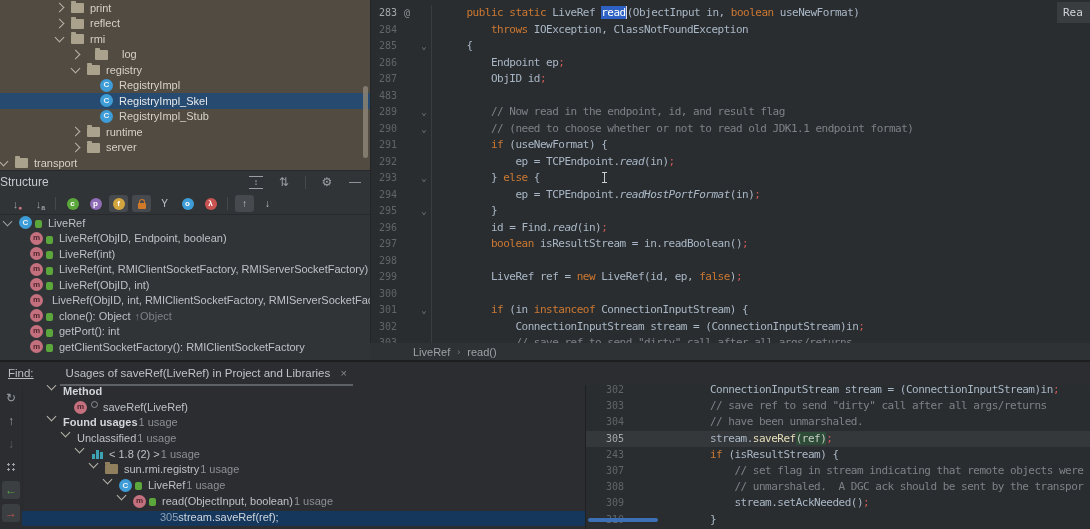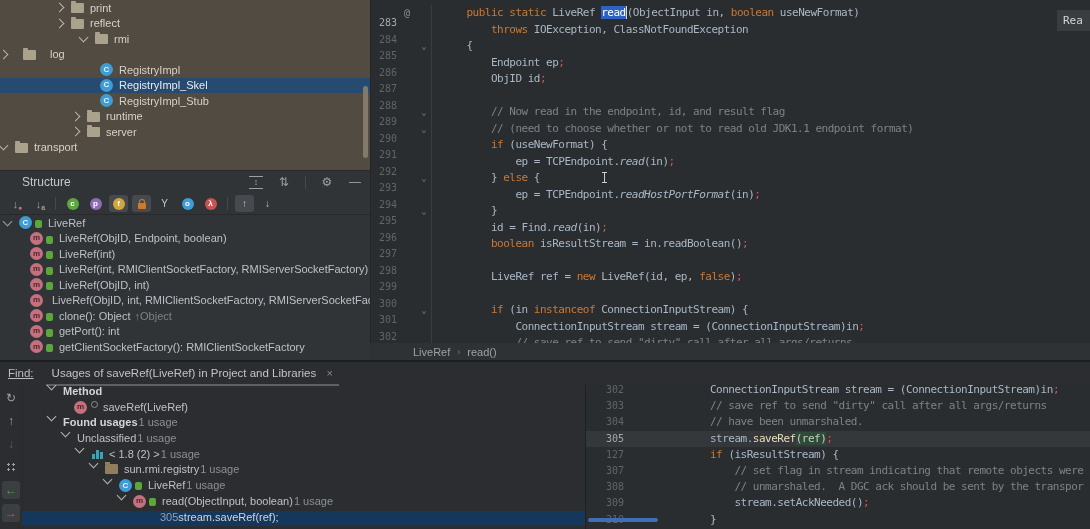--- a/index.html
+++ b/index.html
@@ -28,64 +28,64 @@
   .ic-method{width:13px;height:13px;border-radius:50%;background:#c4707e;color:#50262e;font:700 8px/1 "Liberation Sans",sans-serif;}
   .ic-viz{width:7px;height:8px;background:#5ca73c;border-radius:2px;margin-left:-3px;margin-right:6px;margin-top:3px;}
   .ic-module{width:12px;height:11px;display:inline-flex;align-items:flex-end;gap:1px;}
   .ic-module i{display:block;width:3px;background:#3ba3b4;}
   .ic-pkg{width:13px;height:10px;background:#8f7f5c;border-radius:1px;position:relative;margin-top:1px;}
   .ic-pkg::before{content:"";position:absolute;left:0;top:-2px;width:5px;height:2px;background:#8f7f5c;}
   .ic-dot{width:5px;height:5px;border:1px solid #8c9096;border-radius:50%;margin-left:-2px;margin-right:5px;}
   #project-scrollthumb{position:absolute;right:2px;top:86px;width:5px;height:72px;background:#878072;border-radius:3px;opacity:.9;}
 
   
-  #structure-header{height:22px;display:flex;align-items:center;padding:0 8px 0 22px;color:#c6c9cd;font-size:12px;justify-content:space-between;}
+  #structure-header{height:22px;display:flex;align-items:center;padding:0 8px 0 0;color:#c6c9cd;font-size:12px;justify-content:space-between;}
   #structure-header .sp{flex:1;}
   .hicon{color:#9aa0a6;font-size:12px;margin-left:14px;cursor:default;display:inline-flex;align-items:center;justify-content:center;width:14px;height:14px;}
   .ic-expand{border-top:1.5px solid #9aa0a6;border-bottom:1.5px solid #9aa0a6;font-size:9px;height:11px;}
   .hsep{width:1px;height:13px;background:#45484c;margin-left:14px;}
   #structure-toolbar{height:21px;display:flex;align-items:center;padding-left:6px;gap:4px;border-bottom:1px solid #27292c;}
   .tbtn{width:19px;height:17px;display:inline-flex;align-items:center;justify-content:center;border-radius:3px;flex:none;}
   .tbtn.pressed{background:#46494d;}
   .tsep{width:1px;height:13px;background:#45484c;margin:0 3px;flex:none;}
   .circ{width:12px;height:12px;border-radius:50%;color:#fff;font:700 8px/1 "Liberation Sans",sans-serif;display:flex;align-items:center;justify-content:center;}
   .sorticon{color:#9aa0a6;font-size:11px;position:relative;}
   .sorticon b{position:absolute;right:-4px;bottom:-1px;font-size:7px;}
   .ic-lock{width:8px;height:6px;background:#d07a28;border-radius:1px;position:relative;margin-top:4px;}
   .ic-lock::before{content:"";position:absolute;left:1px;top:-4px;width:4px;height:4px;border:1.5px solid #d07a28;border-bottom:none;border-radius:3px 3px 0 0;}
   .glyph{color:#c2c6cb;font-size:10px;}
   .strow{height:15.5px;display:flex;align-items:center;color:#bdc1c7;font-size:11px;white-space:nowrap;overflow:hidden;}
   .strow .inh{color:#7d8288;margin-left:4px;}
 
   
   #editor-lines{position:absolute;left:0;top:5px;width:720px;}
   .eline{display:flex;height:16.5px;line-height:16.5px;font-size:11px;letter-spacing:-0.5px;white-space:pre;}
-  .g-num{width:26px;text-align:right;color:#5f6568;flex:none;font-size:10px;letter-spacing:0;margin-top:10px;}
+  .g-num{width:26px;text-align:right;color:#5f6568;flex:none;font-size:10px;letter-spacing:0;}
   .g-num.active{color:#a5a8ab;}
   .g-ico{width:20px;text-align:center;color:#8c9096;flex:none;font-size:10px;letter-spacing:0;}
   .g-fold{width:14px;text-align:center;color:#7d8288;flex:none;font-size:9px;letter-spacing:0;border-right:1px solid #3a3d40;}
   .e-code{padding-left:10px;flex:1;}
   .tk-k{color:#cc7832;}
   .tk-d{color:#a9b7c6;}
   .tk-c{color:#7d8288;}
   .tk-i{color:#a9b7c6;font-style:italic;}
   .tk-s{color:#cf5b56;}
   .tk-hl{background:#2d62c4;color:#ffffff;border-right:1.5px solid #dcdcdc;}
   .tk-b{font-weight:400;color:#e6dfb8;}
   .tk-r{background:#2e4b38;color:#c5ccc3;}
   .tk-ln{color:#8fa0b5;}
-  #popup-re{position:absolute;right:0;top:2px;height:21px;width:28px;background:#3a3d3f;color:#d2d5d9;font-size:11px;display:flex;align-items:center;padding-left:6px;overflow:hidden;white-space:nowrap;margin-top:8px;}
+  #popup-re{position:absolute;right:0;top:2px;height:21px;width:28px;background:#3a3d3f;color:#d2d5d9;font-size:11px;display:flex;align-items:center;padding-left:6px;overflow:hidden;white-space:nowrap;}
   #ibeam{position:absolute;left:233px;top:172px;width:1px;height:11px;background:#c9ccd0;}
   #ibeam::before,#ibeam::after{content:"";position:absolute;left:-2px;width:5px;height:1px;background:#c9ccd0;}
   #ibeam::before{top:0;} #ibeam::after{bottom:0;}
   .bc-sep{margin:0 7px;color:#7d8288;font-size:9px;}
 
   
   #find-header{height:23px;display:flex;align-items:flex-start;padding-top:4px;color:#b9bcc0;font-size:11.5px;}
-  #find-label{margin:1px 0 0 8px;text-decoration:underline;}
+  #find-label{margin:1px 14px 0 8px;text-decoration:underline;}
   #find-tab{margin-left:12px;position:relative;padding:1px 6px 5px 6px;color:#bfc3c8;border-bottom:2px solid #5d6165;}
   #find-tab .close{color:#85898e;margin-left:7px;font-size:11px;}
   #find-toolbar{position:absolute;left:0;top:23px;bottom:0;width:22px;display:flex;flex-direction:column;align-items:center;padding-top:4px;gap:5px;border-right:1px solid #27292c;}
   .ftbtn{width:18px;height:18px;border-radius:3px;display:flex;align-items:center;justify-content:center;color:#9aa0a6;font-size:12px;flex:none;}
   .ftbtn.dim{color:#5c6063;}
   .ftbtn.boxg{background:#3c3f41;color:#57a64a;font-weight:700;}
   .ftbtn.boxr{background:#3c3f41;color:#c75450;font-weight:700;}
   .ftbtn .grid{width:10px;height:10px;background:radial-gradient(#9aa0a6 1.2px,transparent 1.3px);background-size:5px 5px;}
   .ftbtn.info{font-family:"Liberation Serif",serif;font-weight:700;font-size:12px;}
   #find-tree{position:absolute;left:22px;top:23px;right:505px;bottom:0;overflow:hidden;}
@@ -112,29 +112,34 @@
   <div class="ptrow" style="padding-left: 56px;">
         <span class="chv right"></span>
         <span class="ic ic-folder"></span>
         <span>print</span>
       </div>
       <div class="ptrow" style="padding-left: 56px;">
         <span class="chv right"></span>
         <span class="ic ic-folder"></span>
         <span>reflect</span>
       </div>
-      <div class="ptrow" style="padding-left: 80px;">
+      <div class="ptrow" style="padding-left: 56px;">
         <span class="chv down"></span>
         <span class="ic ic-folder"></span>
         <span>rmi</span>
       </div>
-      <div class="ptrow" style=" gap: 8px;">
+      <div class="ptrow" style="padding-left: 72px; gap: 8px;">
         <span class="chv right"></span>
         <span class="ic ic-folder"></span>
         <span>log</span>
+      </div>
+      <div class="ptrow" style="padding-left: 72px;">
+        <span class="chv down"></span>
+        <span class="ic ic-folder"></span>
+        <span>registry</span>
       </div>
       <div class="ptrow" style="padding-left: 100px;">
         <span class="ic ic-class">C</span>
         <span>RegistryImpl</span>
       </div>
       <div class="ptrow sel" style="padding-left: 100px;">
         <span class="ic ic-class">C</span>
         <span>RegistryImpl_Skel</span>
       </div>
       <div class="ptrow" style="padding-left: 100px;">
@@ -257,21 +262,21 @@
       </div>
   </div>
 
   <div id="editor-pane" class="mono">
     <div id="editor-lines">
         <div class="eline"><span class="g-num active">283</span><span class="g-ico">@</span><span class="g-fold"></span><span class="e-code"><span class="tk-k">    public static </span><span class="tk-d">LiveRef </span><span class="tk-hl">read</span><span class="tk-d">(ObjectInput in, </span><span class="tk-k">boolean</span><span class="tk-d"> useNewFormat)</span></span></div>
         <div class="eline"><span class="g-num">284</span><span class="g-ico"></span><span class="g-fold"></span><span class="e-code"><span class="tk-k">        throws </span><span class="tk-d">IOException, ClassNotFoundException</span></span></div>
         <div class="eline"><span class="g-num">285</span><span class="g-ico"></span><span class="g-fold">⌄</span><span class="e-code"><span class="tk-d">    {</span></span></div>
         <div class="eline"><span class="g-num">286</span><span class="g-ico"></span><span class="g-fold"></span><span class="e-code"><span class="tk-d">        Endpoint ep</span><span class="tk-s">;</span></span></div>
         <div class="eline"><span class="g-num">287</span><span class="g-ico"></span><span class="g-fold"></span><span class="e-code"><span class="tk-d">        ObjID id</span><span class="tk-s">;</span></span></div>
-        <div class="eline"><span class="g-num">288</span><span class="g-ico"></span><span class="g-fold"></span><span class="e-code"></span></div>
+        <div class="eline"><span class="g-num">483</span><span class="g-ico"></span><span class="g-fold"></span><span class="e-code"></span></div>
         <div class="eline"><span class="g-num">289</span><span class="g-ico"></span><span class="g-fold">⌄</span><span class="e-code"><span class="tk-c">        // Now read in the endpoint, id, and result flag</span></span></div>
         <div class="eline"><span class="g-num">290</span><span class="g-ico"></span><span class="g-fold">⌄</span><span class="e-code"><span class="tk-c">        // (need to choose whether or not to read old JDK1.1 endpoint format)</span></span></div>
         <div class="eline"><span class="g-num">291</span><span class="g-ico"></span><span class="g-fold"></span><span class="e-code"><span class="tk-k">        if </span><span class="tk-d">(useNewFormat) {</span></span></div>
         <div class="eline"><span class="g-num">292</span><span class="g-ico"></span><span class="g-fold"></span><span class="e-code"><span class="tk-d">            ep = TCPEndpoint.</span><span class="tk-i">read</span><span class="tk-d">(in)</span><span class="tk-s">;</span></span></div>
         <div class="eline"><span class="g-num">293</span><span class="g-ico"></span><span class="g-fold">⌄</span><span class="e-code"><span class="tk-d">        } </span><span class="tk-k">else</span><span class="tk-d"> {</span></span></div>
         <div class="eline"><span class="g-num">294</span><span class="g-ico"></span><span class="g-fold"></span><span class="e-code"><span class="tk-d">            ep = TCPEndpoint.</span><span class="tk-i">readHostPortFormat</span><span class="tk-d">(in)</span><span class="tk-s">;</span></span></div>
         <div class="eline"><span class="g-num">295</span><span class="g-ico"></span><span class="g-fold">⌄</span><span class="e-code"><span class="tk-d">        }</span></span></div>
         <div class="eline"><span class="g-num">296</span><span class="g-ico"></span><span class="g-fold"></span><span class="e-code"><span class="tk-d">        id = Find.</span><span class="tk-i">read</span><span class="tk-d">(in)</span><span class="tk-s">;</span></span></div>
         <div class="eline"><span class="g-num">297</span><span class="g-ico"></span><span class="g-fold"></span><span class="e-code"><span class="tk-k">        boolean </span><span class="tk-d">isResultStream = in.readBoolean()</span><span class="tk-s">;</span></span></div>
         <div class="eline"><span class="g-num">298</span><span class="g-ico"></span><span class="g-fold"></span><span class="e-code"></span></div>
@@ -369,21 +374,21 @@
           <span class="tk-d" style="font-family: &quot;Liberation Sans&quot;, sans-serif; color: inherit;">(ref);</span>
         </div>
       </div>
     <div id="find-divider"></div>
     <div id="find-preview" class="mono">
       <div id="preview-lines" style="position: relative; top: -3px;">
           <div class="pline"><span class="p-num">302</span><span class="p-code"><span class="tk-d">ConnectionInputStream stream = (ConnectionInputStream)in</span><span class="tk-s">;</span></span></div>
           <div class="pline"><span class="p-num">303</span><span class="p-code"><span class="tk-c">// save ref to send "dirty" call after all args/returns</span></span></div>
           <div class="pline"><span class="p-num">304</span><span class="p-code"><span class="tk-c">// have been unmarshaled.</span></span></div>
           <div class="pline cur"><span class="p-num">305</span><span class="p-code"><span class="tk-d">stream.</span><span class="tk-b">saveRef</span><span class="tk-r">(ref)</span><span class="tk-s">;</span></span></div>
-          <div class="pline"><span class="p-num">127</span><span class="p-code"><span class="tk-k">if </span><span class="tk-d">(isResultStream) {</span></span></div>
+          <div class="pline"><span class="p-num">243</span><span class="p-code"><span class="tk-k">if </span><span class="tk-d">(isResultStream) {</span></span></div>
           <div class="pline"><span class="p-num">307</span><span class="p-code"><span class="tk-c">    // set flag in stream indicating that remote objects were</span></span></div>
           <div class="pline"><span class="p-num">308</span><span class="p-code"><span class="tk-c">    // unmarshaled.  A DGC ack should be sent by the transpor</span></span></div>
           <div class="pline"><span class="p-num">309</span><span class="p-code"><span class="tk-d">    stream.setAckNeeded()</span><span class="tk-s">;</span></span></div>
           <div class="pline"><span class="p-num">310</span><span class="p-code"><span class="tk-d">}</span></span></div>
         </div>
       <div id="preview-hscroll"></div>
     </div>
   </div>
 
 </div>

